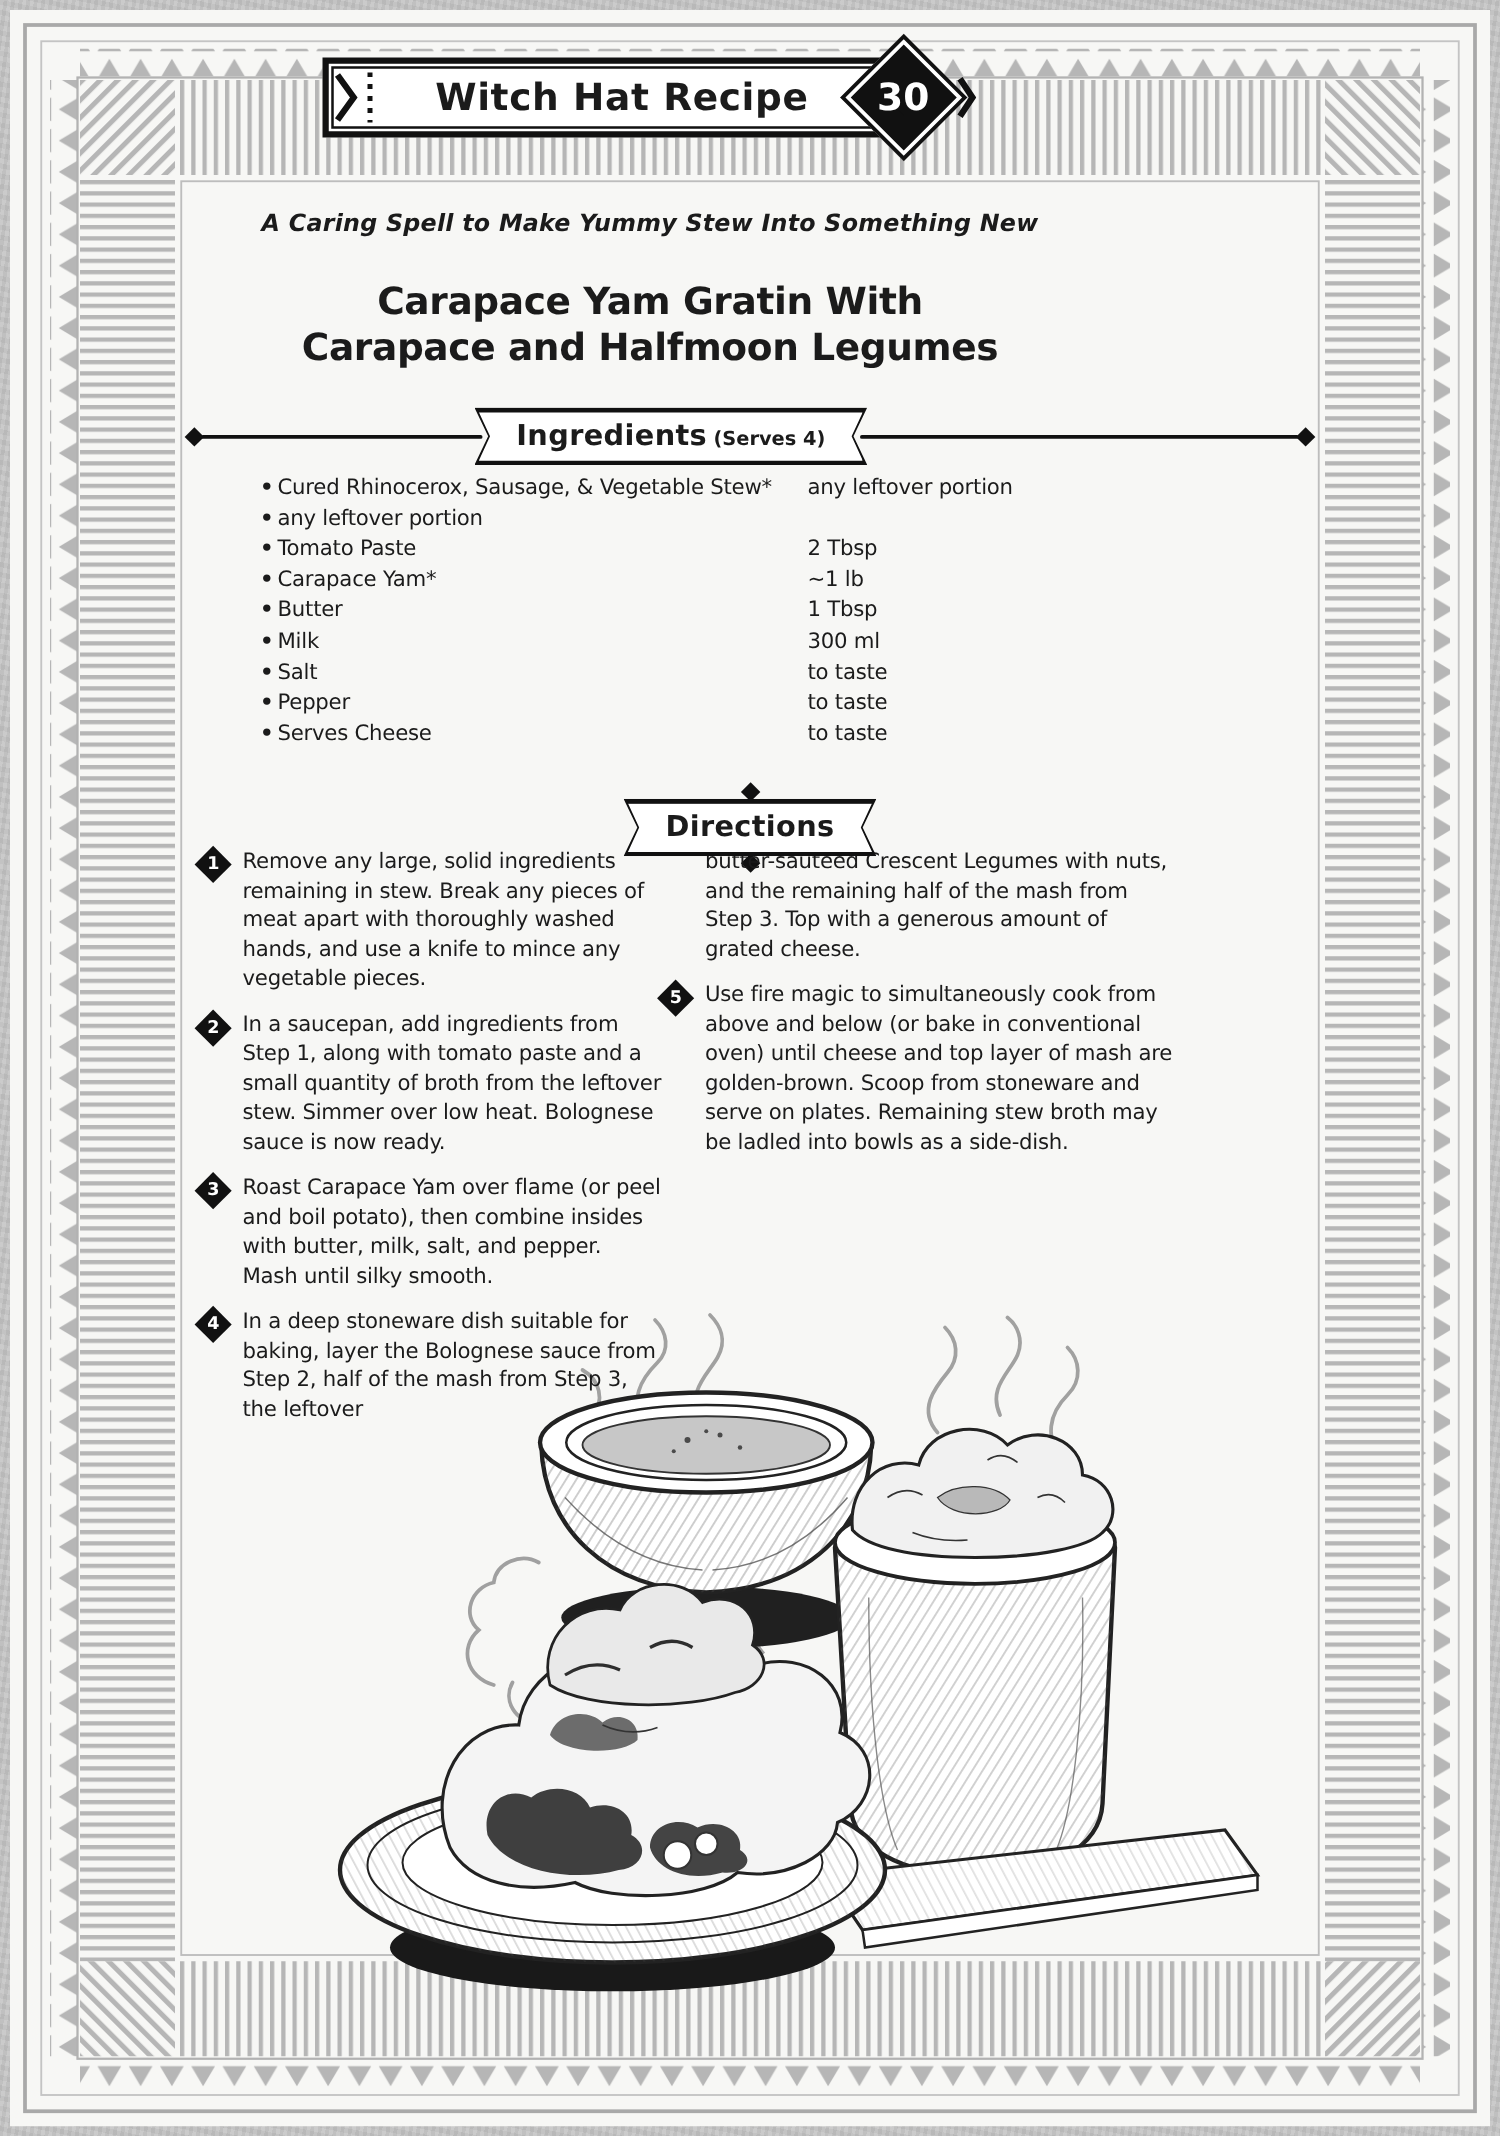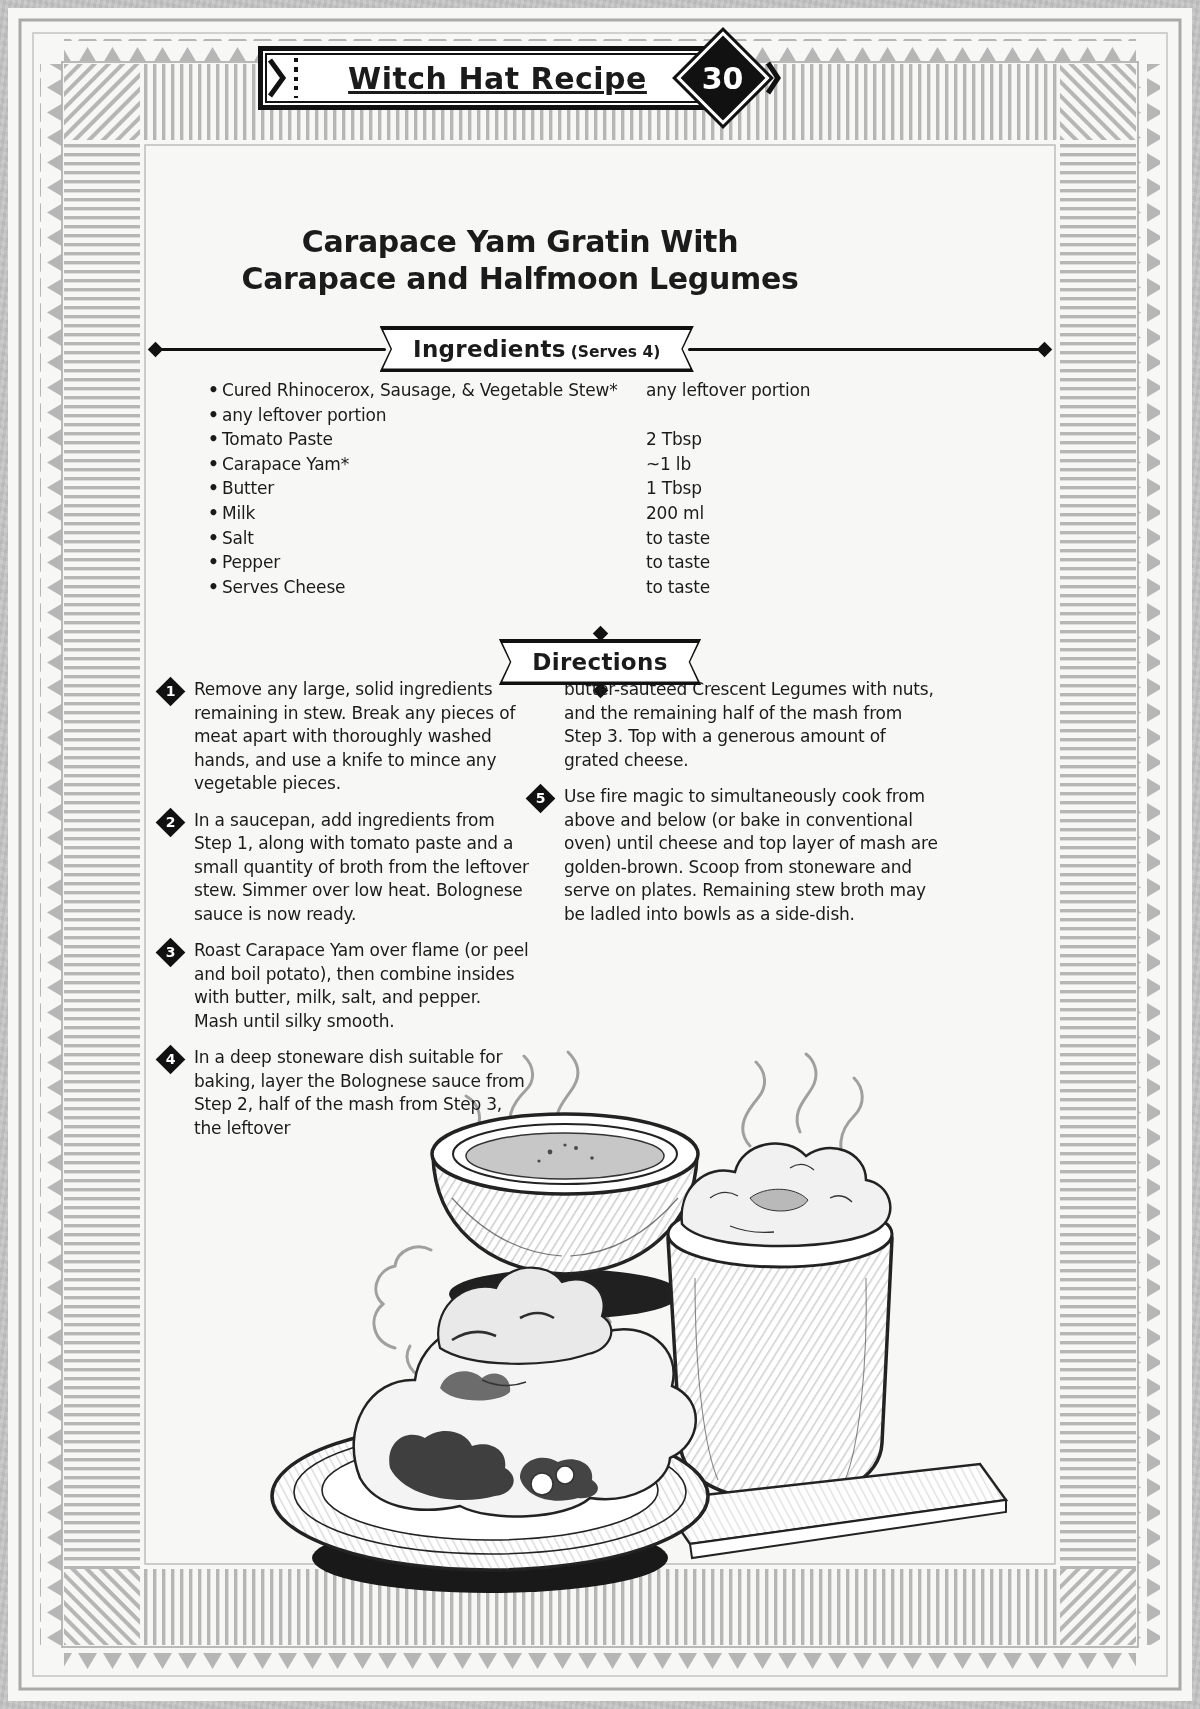--- a/index.html
+++ b/index.html
@@ -18,21 +18,21 @@
   
   .banner{
     position:absolute;left:258px;top:46px;width:470px;height:64px;z-index:6;
     background:#fff;border:5px solid #111;box-sizing:border-box;
     display:flex;align-items:center;
   }
   .banner::after{content:"";position:absolute;inset:2px;border:2px solid #111;pointer-events:none;}
   .banner-notch{margin-left:4px;flex:0 0 auto;z-index:2;}
   .banner-dots{width:4px;height:40px;margin-left:7px;flex:0 0 auto;
     background:repeating-linear-gradient(180deg,#111 0 4px,transparent 4px 9.5px);}
-  .banner-title{flex:1;text-align:center;font-size:30px;font-weight:bold;letter-spacing:.5px;padding-right:26px;text-decoration:underline;}
+  .banner-title{flex:1;text-align:center;font-size:30px;font-weight:bold;letter-spacing:.5px;padding-right:26px;}
   .page-diamond{
     position:absolute;right:-36px;top:50%;width:72px;height:72px;
     transform:translateY(-50%) rotate(45deg);
     background:#111;box-shadow:inset 0 0 0 3px #111, inset 0 0 0 6px #fff, inset 0 0 0 26px #111;
     display:flex;align-items:center;justify-content:center;z-index:3;
   }
   .page-diamond span{transform:rotate(-45deg);color:#fff;font-size:30px;font-weight:bold;}
   .banner-chev{position:absolute;right:-58px;top:50%;transform:translateY(-50%);z-index:2;}
 
   
@@ -142,20 +142,21 @@
     <div class="page-diamond">
       <span>30</span>
     </div>
     <svg class="banner-chev" width="16" height="36" viewBox="0 0 16 36">
       <path d="M3 3 L13 18 L3 33" fill="none" stroke="#111" stroke-width="5"></path>
     </svg>
   </div>
 
   <div class="content">
 
+    <div class="tagline">A Caring Spell to Make Yummy Stew Into Something New</div>
     <div class="title">
       <div>Carapace Yam Gratin With</div>
       <div>Carapace and Halfmoon Legumes</div>
     </div>
 
     <div class="sec-header" style="top:176px;">
       <span class="rule-diamond"></span>
       <span class="rule l"></span>
       <div class="plaque">
         <div class="plaque-inner">
@@ -188,21 +189,21 @@
         <span class="ing-amount">~1 lb</span>
       </div>
       <div class="ing-row">
         <span class="ing-bullet">•</span>
         <span class="ing-name">Butter</span>
         <span class="ing-amount">1 Tbsp</span>
       </div>
       <div class="ing-row">
         <span class="ing-bullet">•</span>
         <span class="ing-name">Milk</span>
-        <span class="ing-amount">200 ml</span>
+        <span class="ing-amount">300 ml</span>
       </div>
       <div class="ing-row">
         <span class="ing-bullet">•</span>
         <span class="ing-name">Salt</span>
         <span class="ing-amount">to taste</span>
       </div>
       <div class="ing-row">
         <span class="ing-bullet">•</span>
         <span class="ing-name">Pepper</span>
         <span class="ing-amount">to taste</span>

